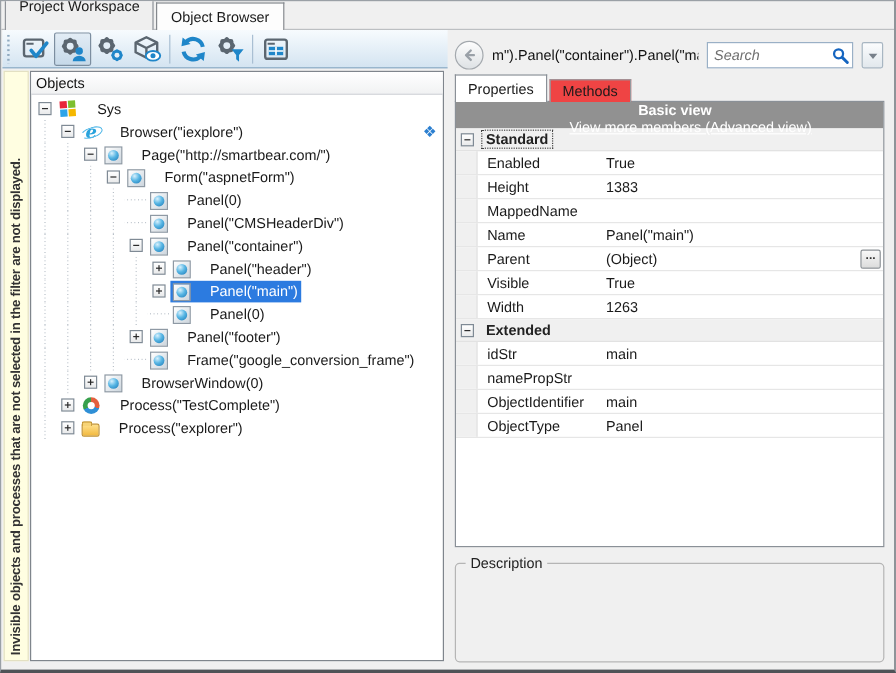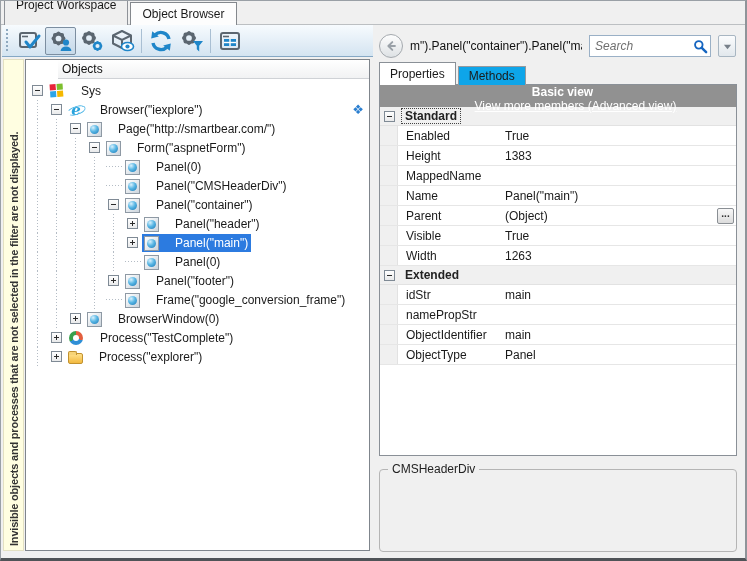--- a/index.html
+++ b/index.html
@@ -33,21 +33,21 @@
   
   .note-strip { position:absolute; top:58px; left:2px; width:21px; height:492px; background:#fffee1;
                 border:1px solid #e3e0c2; overflow:hidden; }
   .vtext { position:absolute; left:4px; top:486px; transform-origin:0 0; transform:rotate(-90deg);
            white-space:nowrap; font-weight:bold; font-size:11px; color:#333; letter-spacing:-0.2px; }
 
   
   .tree-panel { position:absolute; top:58px; left:24px; width:345px; height:492px; background:#fff;
                 border:1px solid #7f858c; overflow:hidden; }
   .tree-header { height:19px; background:linear-gradient(#ffffff,#f1f2f3); border-bottom:1px solid #cfd2d6;
-                 padding:2px 0 0 4px; color:#111;margin-left:32px; }
+                 padding:2px 0 0 4px; color:#111; }
   .tree { padding-top:2px; }
   .trow { display:flex; align-items:center; height:19px; padding-left:2px; }
   .guide { width:19px; height:19px; flex:0 0 19px;
            background-image:linear-gradient(to bottom,#b4bcc5 1px,transparent 1px);
            background-size:1px 3px; background-repeat:repeat-y; background-position:9px 0; }
   .expcell { width:19px; height:19px; flex:0 0 19px; display:flex; align-items:center; justify-content:center; }
   .expcell.stub { background-image:linear-gradient(to right,#b4bcc5 1px,transparent 1px);
                   background-size:3px 1px; background-repeat:repeat-x; background-position:2px 9px; }
   .expbox { width:11px; height:11px; border:1px solid #7f8a95; background:linear-gradient(#ffffff,#e9eaeb);
             position:relative; display:inline-block; flex:0 0 11px; }
@@ -95,21 +95,21 @@
   .search-wrap input { width:122px; height:22px; border:1px solid #9ab0c6; padding:2px 22px 2px 5px;
                        font:12px "Liberation Sans",sans-serif; background:#fff; }
   .search-wrap input::placeholder { font-style:italic; color:#6f6f6f; }
   .mag { position:absolute; right:3px; top:4px; width:15px; height:15px; }
   .mag svg { width:15px; height:15px; display:block; }
   .dd-btn { width:20px; height:22px; border:1px solid #a8b6c2; background:linear-gradient(#fbfcfd,#e2e8ed);
             border-radius:2px; margin-right:2px; display:flex; align-items:center; justify-content:center; padding:0; }
   .dd-btn svg { width:9px; height:9px; }
 
   .insp-tabs { position:absolute; top:61px; left:378px; height:23px; display:flex; align-items:flex-end; z-index:2; }
-  .itab { border:1px solid #94999e; border-bottom:none; background:#0ea5e9; padding:3px 10px 3px;
+  .itab { border:1px solid #94999e; border-bottom:none; background:#ef4444; padding:3px 10px 3px;
           height:19px; line-height:13px; margin-right:2px; }
   .itab.active { background:#ffffff; height:23px; padding-top:5px; border-color:#8a9097; }
 
   .prop-panel { position:absolute; top:83px; left:378px; width:358px; height:372px; background:#fff;
                 border:1px solid #8a9097; overflow:hidden; z-index:1; }
   .view-bar { height:22px; background:#919191; color:#fff; display:flex; align-items:center; padding-left:9px;flex-direction:column; }
   .vb-title { font-weight:bold; }
   .vb-link { color:#fff; text-decoration:underline; margin-left:26px; cursor:pointer; }
   .pg-group { height:19px; background:#f0f0f0; display:flex; align-items:center; gap:7px; padding-left:4px;
               border-bottom:1px solid #e2e2e2; }
@@ -516,16 +516,16 @@
         </div>
         <div class="pg-row">
           <span class="pg-gutter"></span>
           <span class="pg-name">ObjectType</span>
           <span class="pg-value">Panel</span>
         </div>
       </div>
   </div>
 
   <div class="desc-box">
-    <span class="desc-label">CMSHeaderDiv</span>
+    <span class="desc-label">Description</span>
   </div>
 
 </div>
 
 </body></html>

